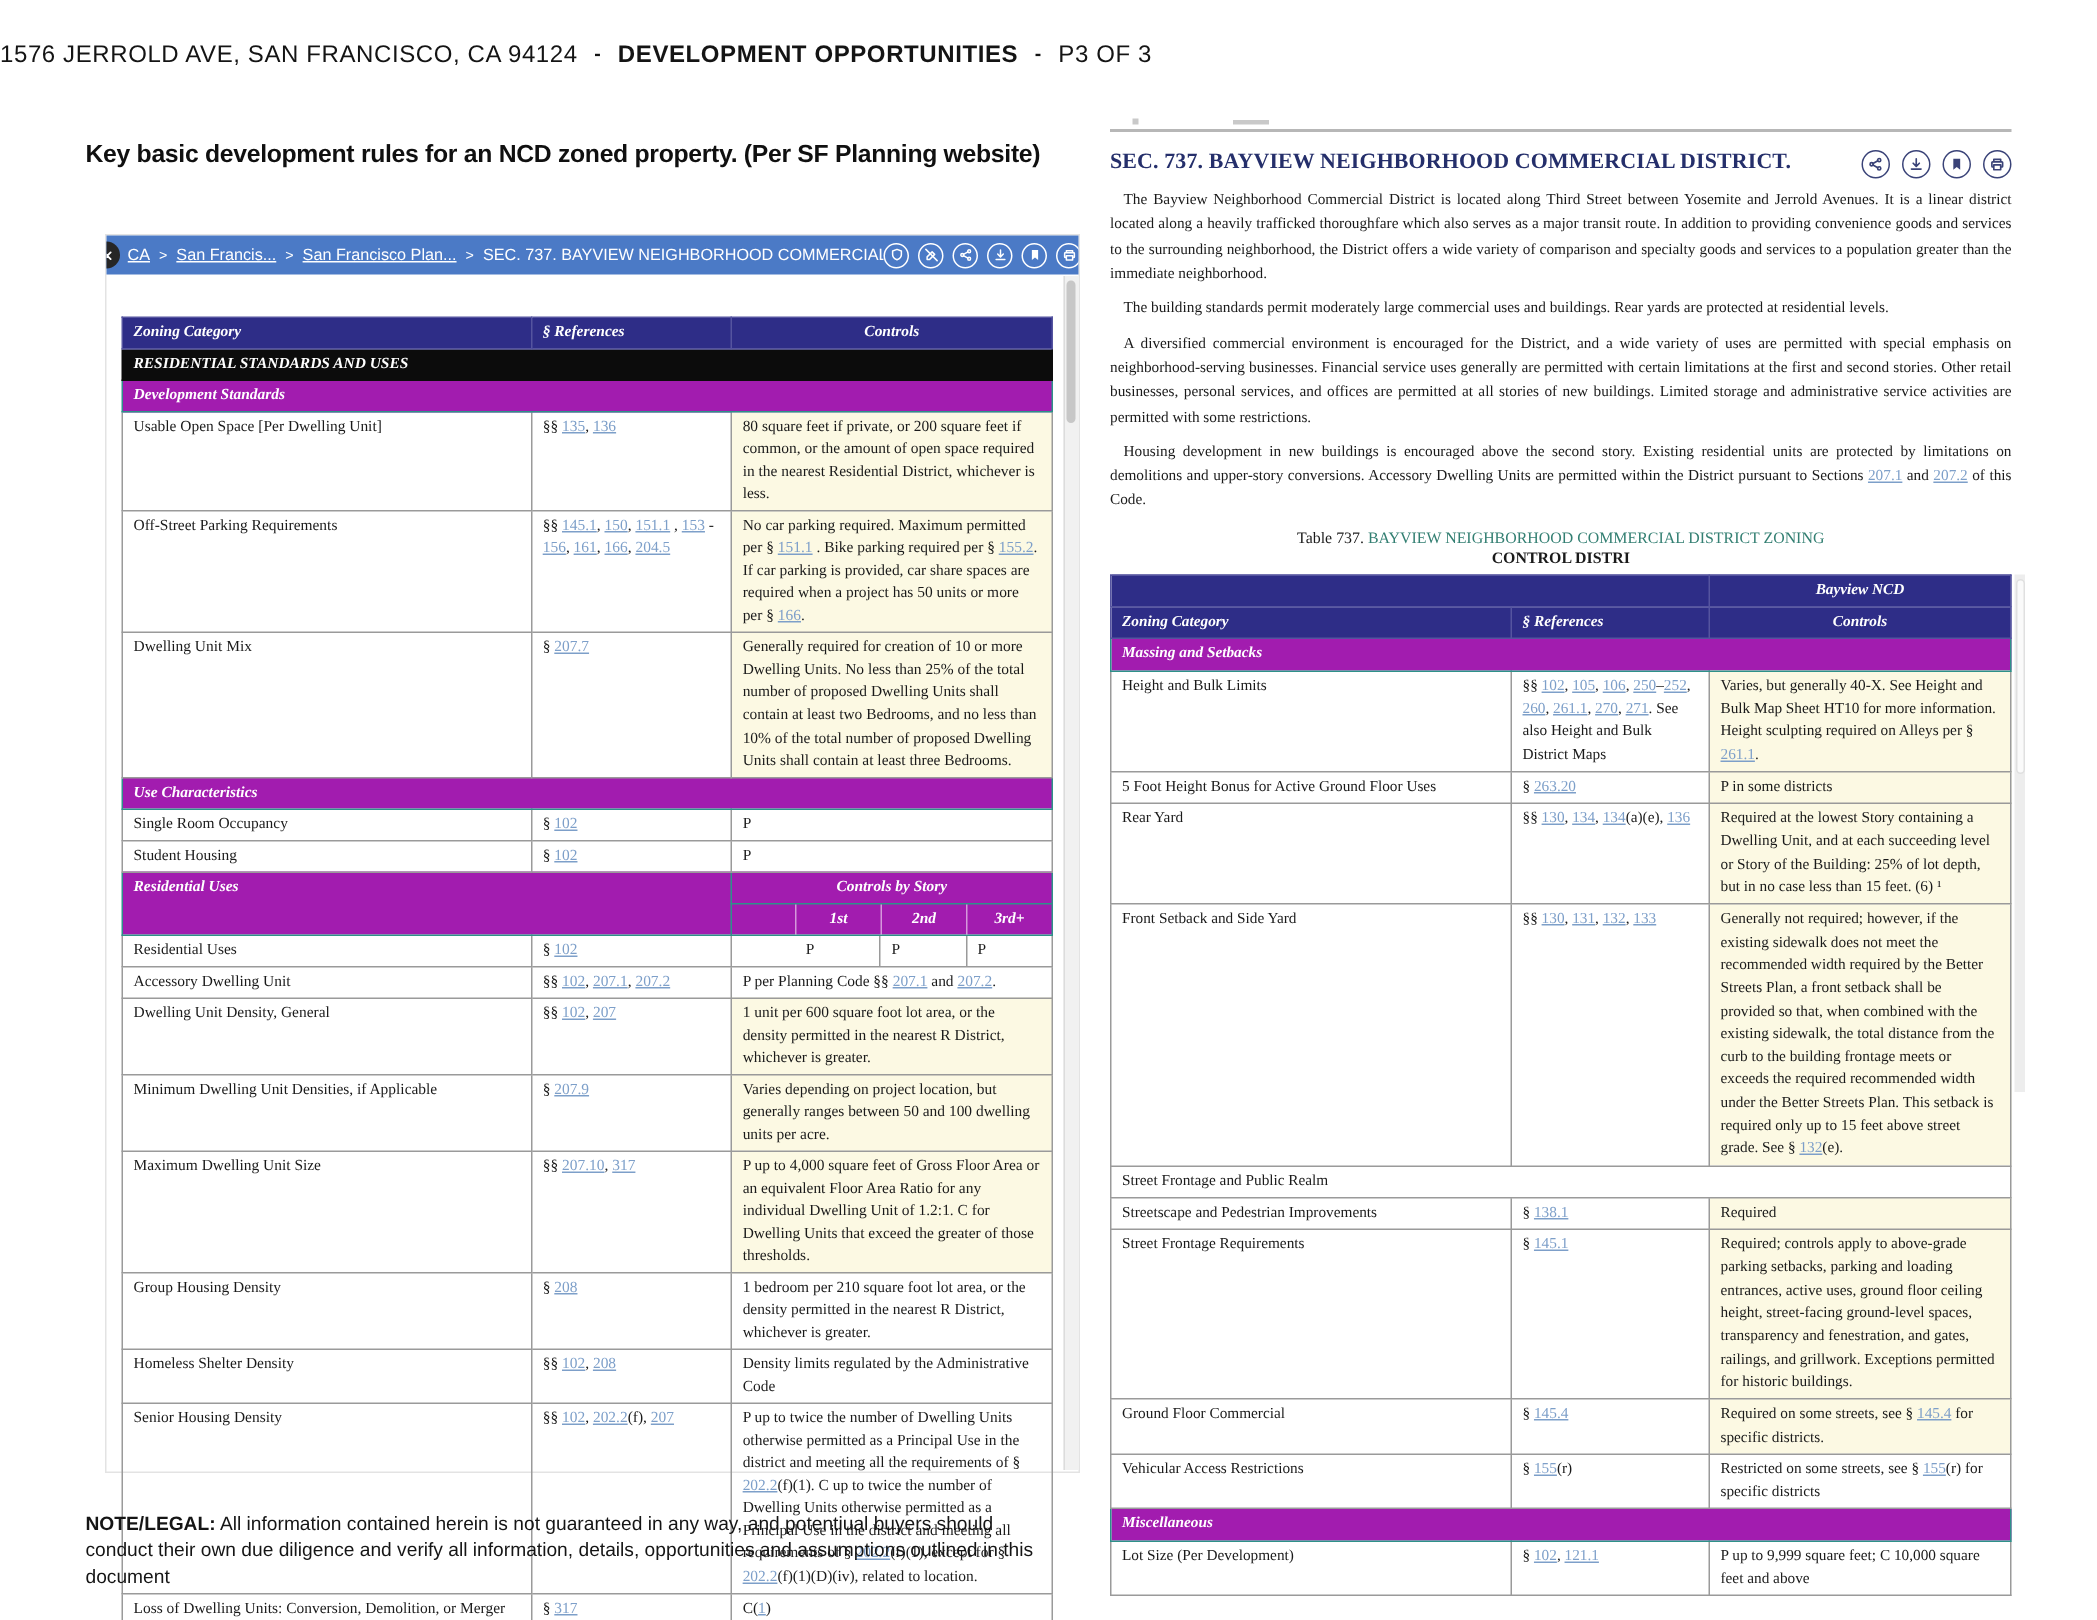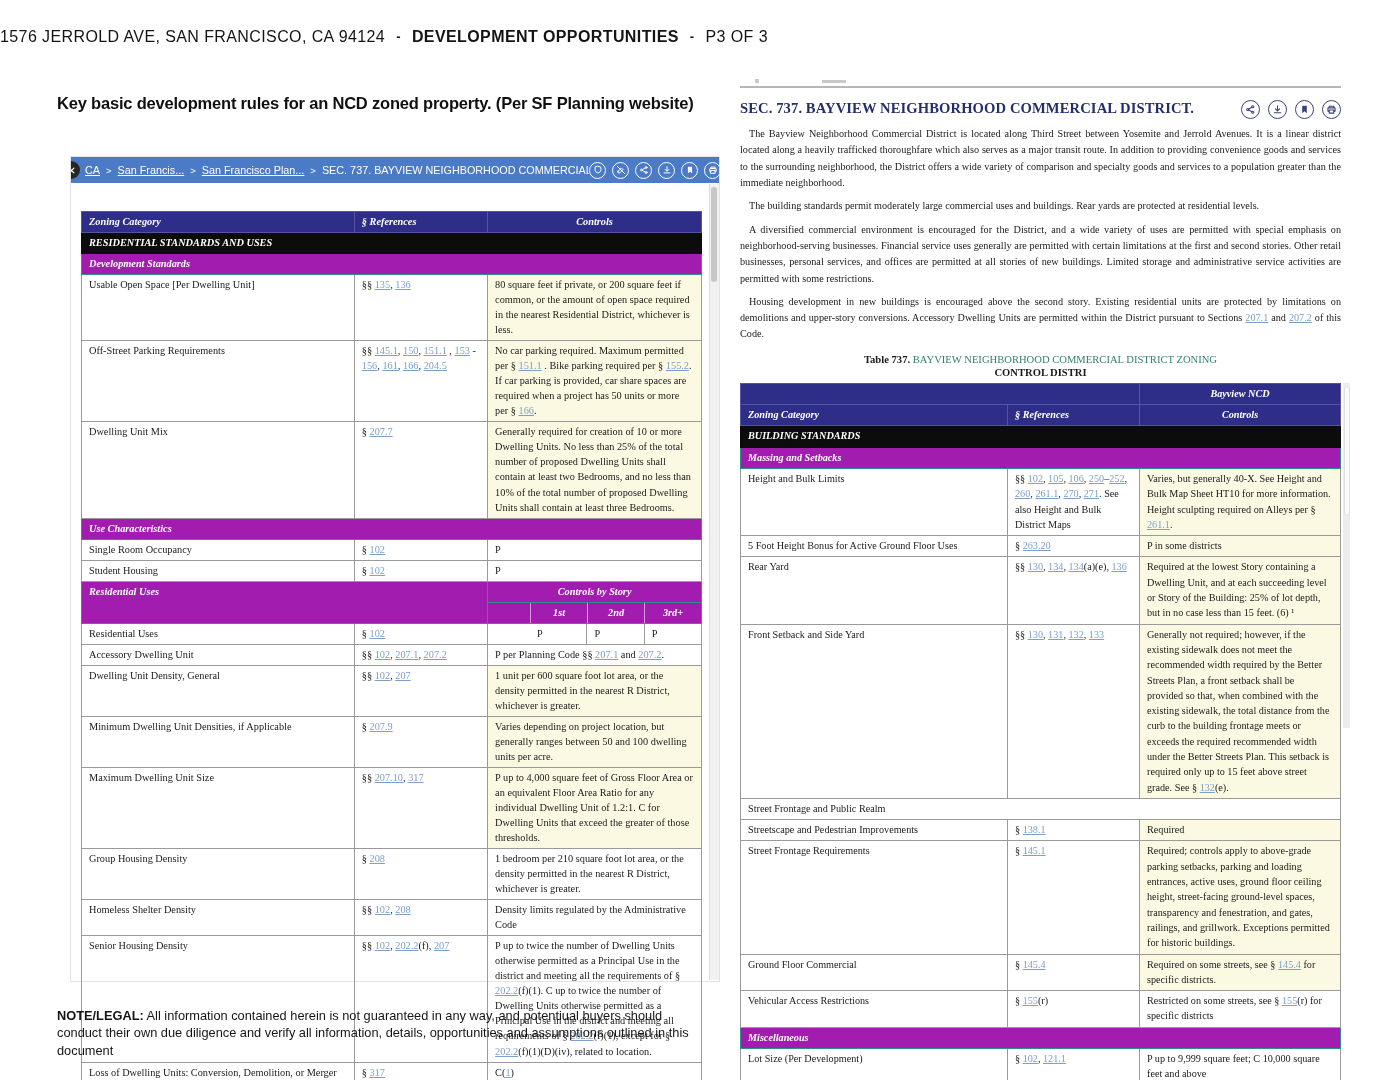--- a/index.html
+++ b/index.html
@@ -76,21 +76,21 @@
   .rp-topline{position:absolute;top:-2px;left:0;right:0;border-top:2px solid #b7b7b7;}
   .rp-mark-dot{position:absolute;top:-9px;left:15px;width:4px;height:4px;background:#c9c9c9;}
   .rp-mark-dash{position:absolute;top:-8px;left:82px;width:24px;height:3px;background:#c9c9c9;}
   .rp-head{display:flex;align-items:flex-start;margin-top:12px;}
   .rp-title{font-weight:bold;font-size:14.6px;color:#252f6b;letter-spacing:.1px;}
   .rp-icons{margin-left:auto;display:flex;gap:8px;color:#3a4378;}
   .rp-icons .cicon{width:19px;height:19px;}
   .rp-icons .cicon svg{width:11px;height:11px;}
   .right-panel p{margin:7px 0;line-height:1.6;text-align:justify;text-indent:9px;}
   .caption{text-align:center;font-size:10.6px;margin-top:11px;}
-  .caption .pre{font-weight:bold;}
+  .caption .pre{font-weight:normal;}
   .caption .ttl{color:#337f72;}
   .caption2{text-align:center;font-weight:bold;font-size:10.6px;margin:2px 0 5px;}
   .right-table-wrap{position:relative;}
   .right-table-wrap .ztable{font-size:10.2px;line-height:1.5;}
   .rscroll{position:absolute;top:0;right:-9px;width:7px;height:345px;background:#ededed;}
   .rscroll .scroll-thumb{background:#fafafa;height:130px;border:1px solid #e0e0e0;box-sizing:border-box;}
 </style>
 </head>
 <body>
 
@@ -333,23 +333,20 @@
           <tbody>
             <tr class="navy">
               <td colspan="2"></td>
               <td class="hplain">Bayview NCD</td>
             </tr>
             <tr class="navy">
               <td class="">Zoning Category</td>
               <td class="">§ References</td>
               <td class="hc">Controls</td>
             </tr>
-            <tr class="sec-black">
-              <td colspan="3">BUILDING STANDARDS</td>
-            </tr>
             <tr class="sec-teal">
               <td colspan="3">Massing and Setbacks</td>
             </tr>
             <tr>
               <td class="cat">Height and Bulk Limits</td>
               <td class="ref">§§ <span class="lnk">102</span>, <span class="lnk">105</span>, <span class="lnk">106</span>, <span class="lnk">250</span>–<span class="lnk">252</span>, <span class="lnk">260</span>, <span class="lnk">261.1</span>, <span class="lnk">270</span>, <span class="lnk">271</span>. See also Height and Bulk District Maps</td>
               <td class="ctrl yel">Varies, but generally 40-X. See Height and Bulk Map Sheet HT10 for more information. Height sculpting required on Alleys per § <span class="lnk">261.1</span>.</td>
             </tr>
             <tr>
               <td class="cat">5 Foot Height Bonus for Active Ground Floor Uses</td>

